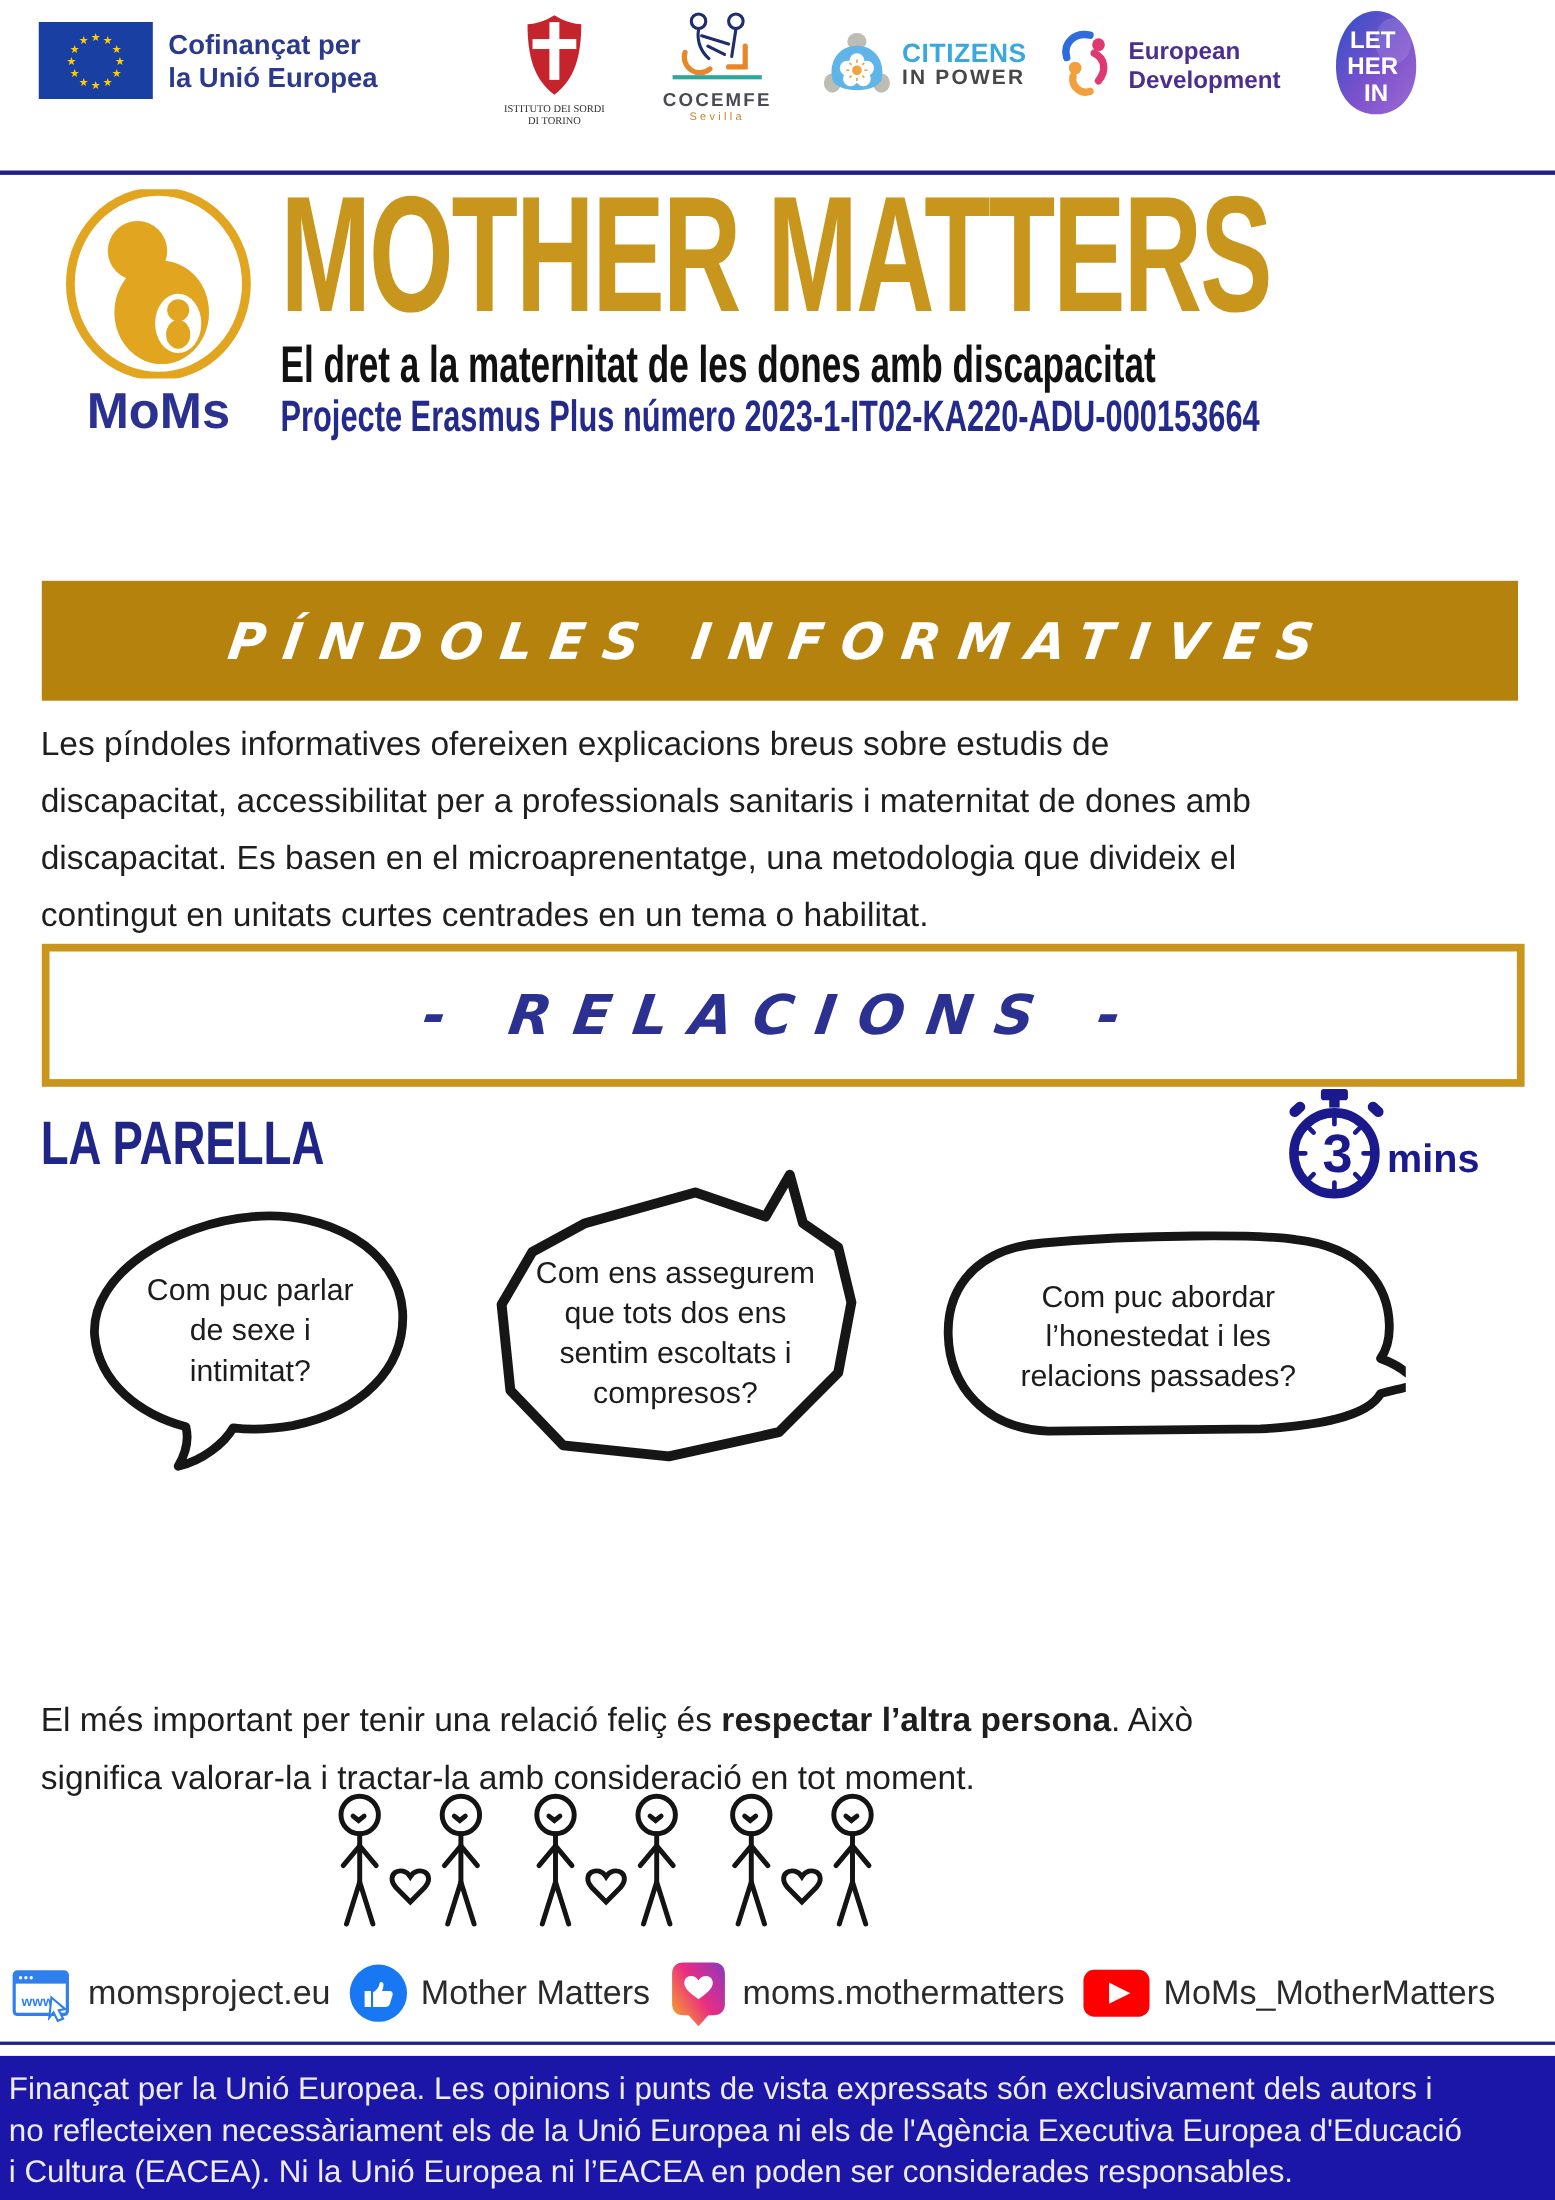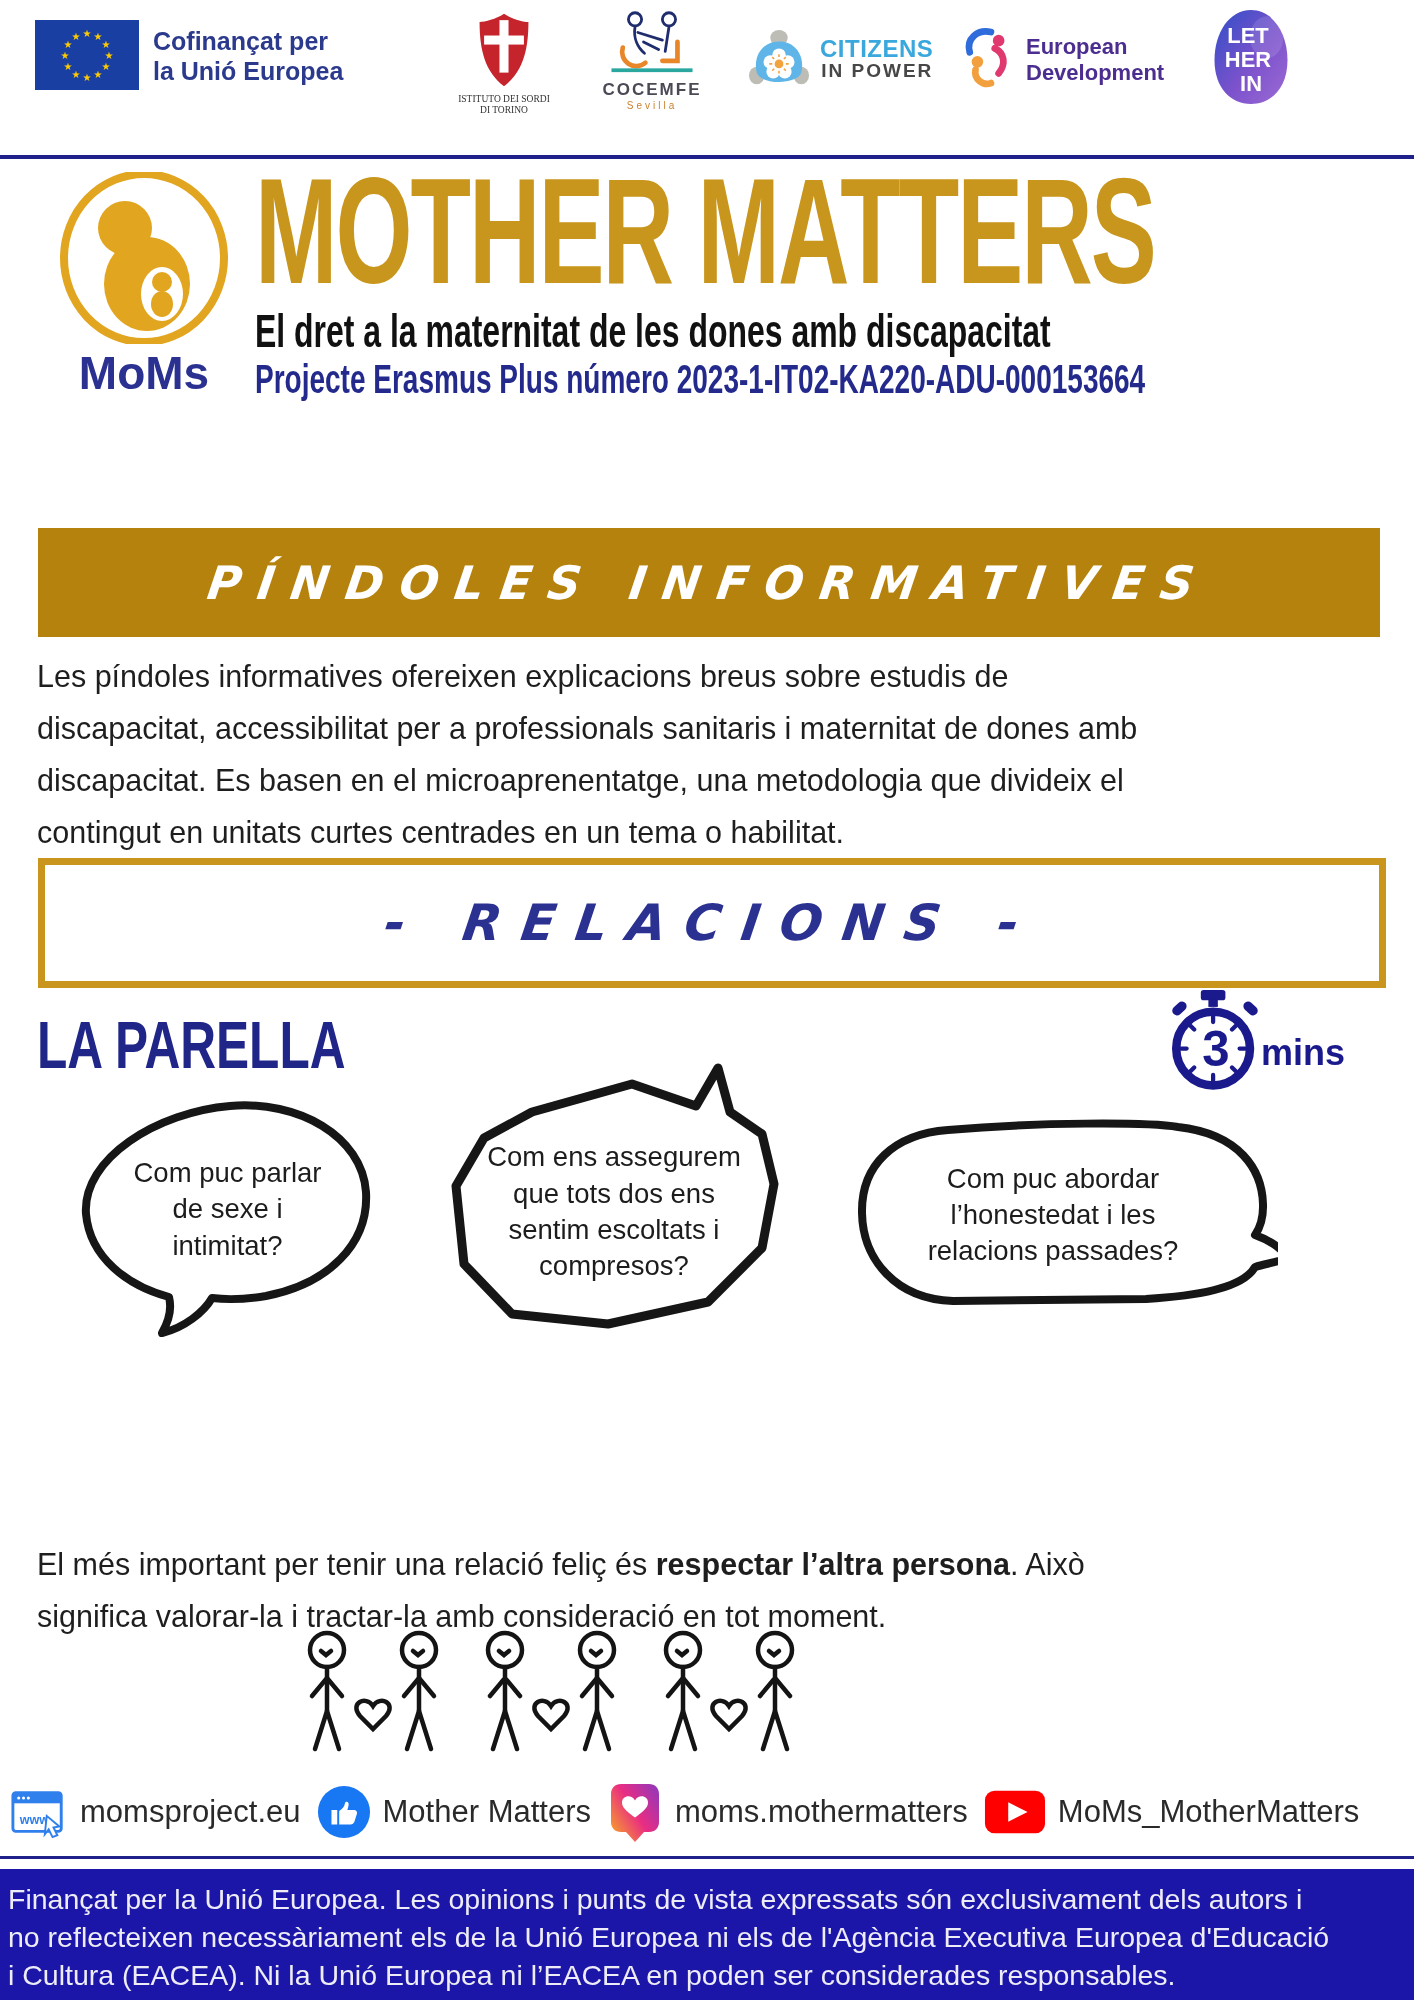--- a/index.html
+++ b/index.html
@@ -34,21 +34,21 @@
           display:flex;align-items:center;justify-content:center;}
   .banner-label{font-family:"DejaVu Sans",sans-serif;font-style:italic;font-weight:700;font-size:46px;
           color:#fff;letter-spacing:0.35em;transform:skewX(-8deg);}
   .bodyline{font-size:30.5px;line-height:52px;color:#1e1e1e;}
   .intro{left:37px;top:650px;}
   
   .relbox{left:38px;top:858px;width:1334px;height:116px;border:7px solid #C9951C;background:#fff;
           display:flex;align-items:center;justify-content:center;}
   .rel-label{font-family:"DejaVu Sans",sans-serif;font-style:italic;font-weight:800;font-size:50px;
           color:#2B3190;letter-spacing:0.40em;transform:skewX(-8deg);}
-  .topic-title{left:37px;top:1006px;font-size:67px;font-weight:bold;color:#1F2688;}
+  .topic-title{left:37px;top:1006px;font-size:56px;font-weight:bold;color:#1F2688;}
   .topic-title .cond{transform:scaleX(0.74);}
   .timer{left:1163px;top:988px;display:flex;align-items:center;}
   .timer-mins{font-size:36px;font-weight:800;color:#1A1A8C;margin-left:-6px;margin-top:26px;}
   
   .bubble{position:absolute;}
   .bubble svg{position:absolute;left:0;top:0;}
   .btext{position:absolute;display:flex;flex-direction:column;align-items:center;justify-content:center;
          text-align:center;font-size:27.5px;line-height:1.32;color:#1c1c1c;}
   .p1{left:37px;top:1384px;}
   .p2{left:37px;top:1538px;}
@@ -120,21 +120,21 @@
           <path d="M14,42 a15,15 0 0 0 24,16"></path>
           <path d="M72,36 v20 h-16"></path>
         </g>
         <rect x="2" y="64" width="86" height="4" fill="#2AA8A0"></rect>
       </svg>
       <div class="coc-label">COCEMFE</div>
       <div class="coc-sub">Sevilla</div>
     </div>
   </div>
 
-  <div class="hlogo" style="left:748px;top:28px;text-align:right;">
+  <div class="hlogo" style="left:748px;top:28px;">
     <svg width="62" height="64" viewBox="0 0 64 64">
       <ellipse cx="32" cy="9" rx="9" ry="8" fill="#BDBDB5"></ellipse>
       <ellipse cx="9" cy="48" rx="8" ry="9" fill="#BDBDB5"></ellipse>
       <ellipse cx="55" cy="48" rx="8" ry="9" fill="#BDBDB5"></ellipse>
       <path d="M32,13 C49,13 59,28 55,45 C51,58 13,58 9,45 C5,28 15,13 32,13 Z" fill="#5FB5E8"></path>
       <g fill="#fff">
         <circle cx="32" cy="27" r="7"></circle>
           <circle cx="41" cy="34" r="7"></circle>
           <circle cx="38" cy="44" r="7"></circle>
         <circle cx="26" cy="44" r="7"></circle>

